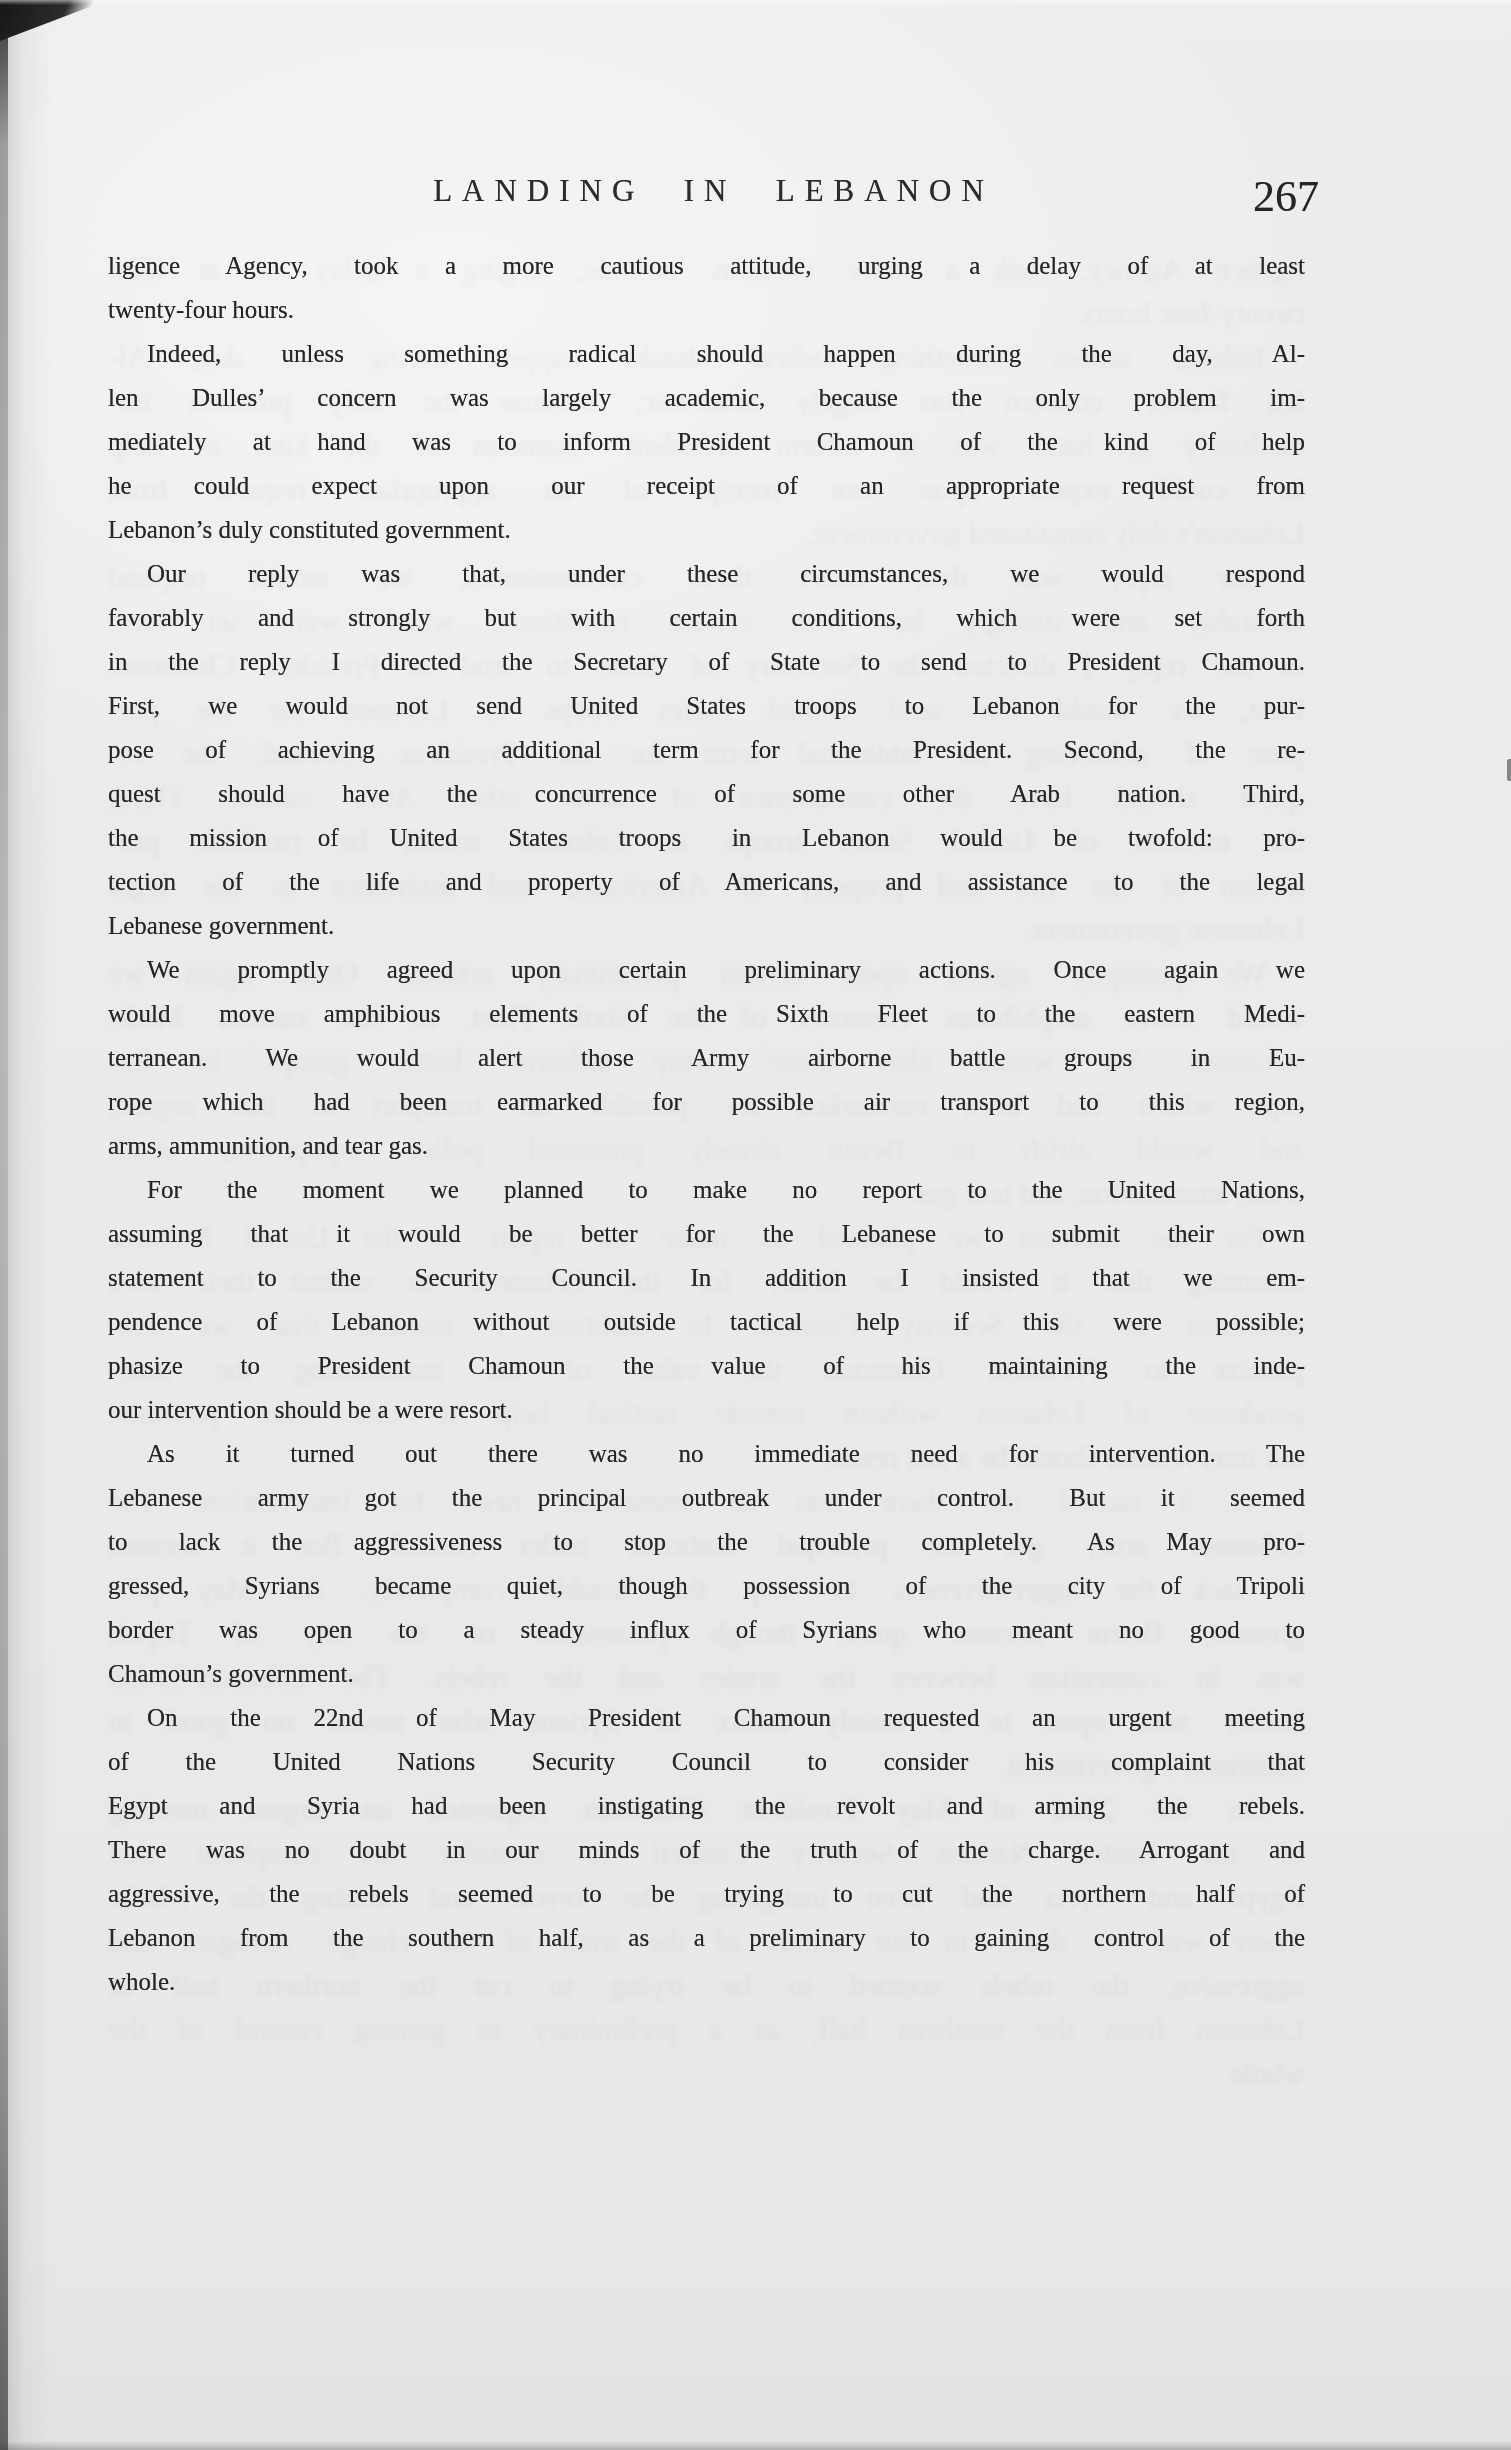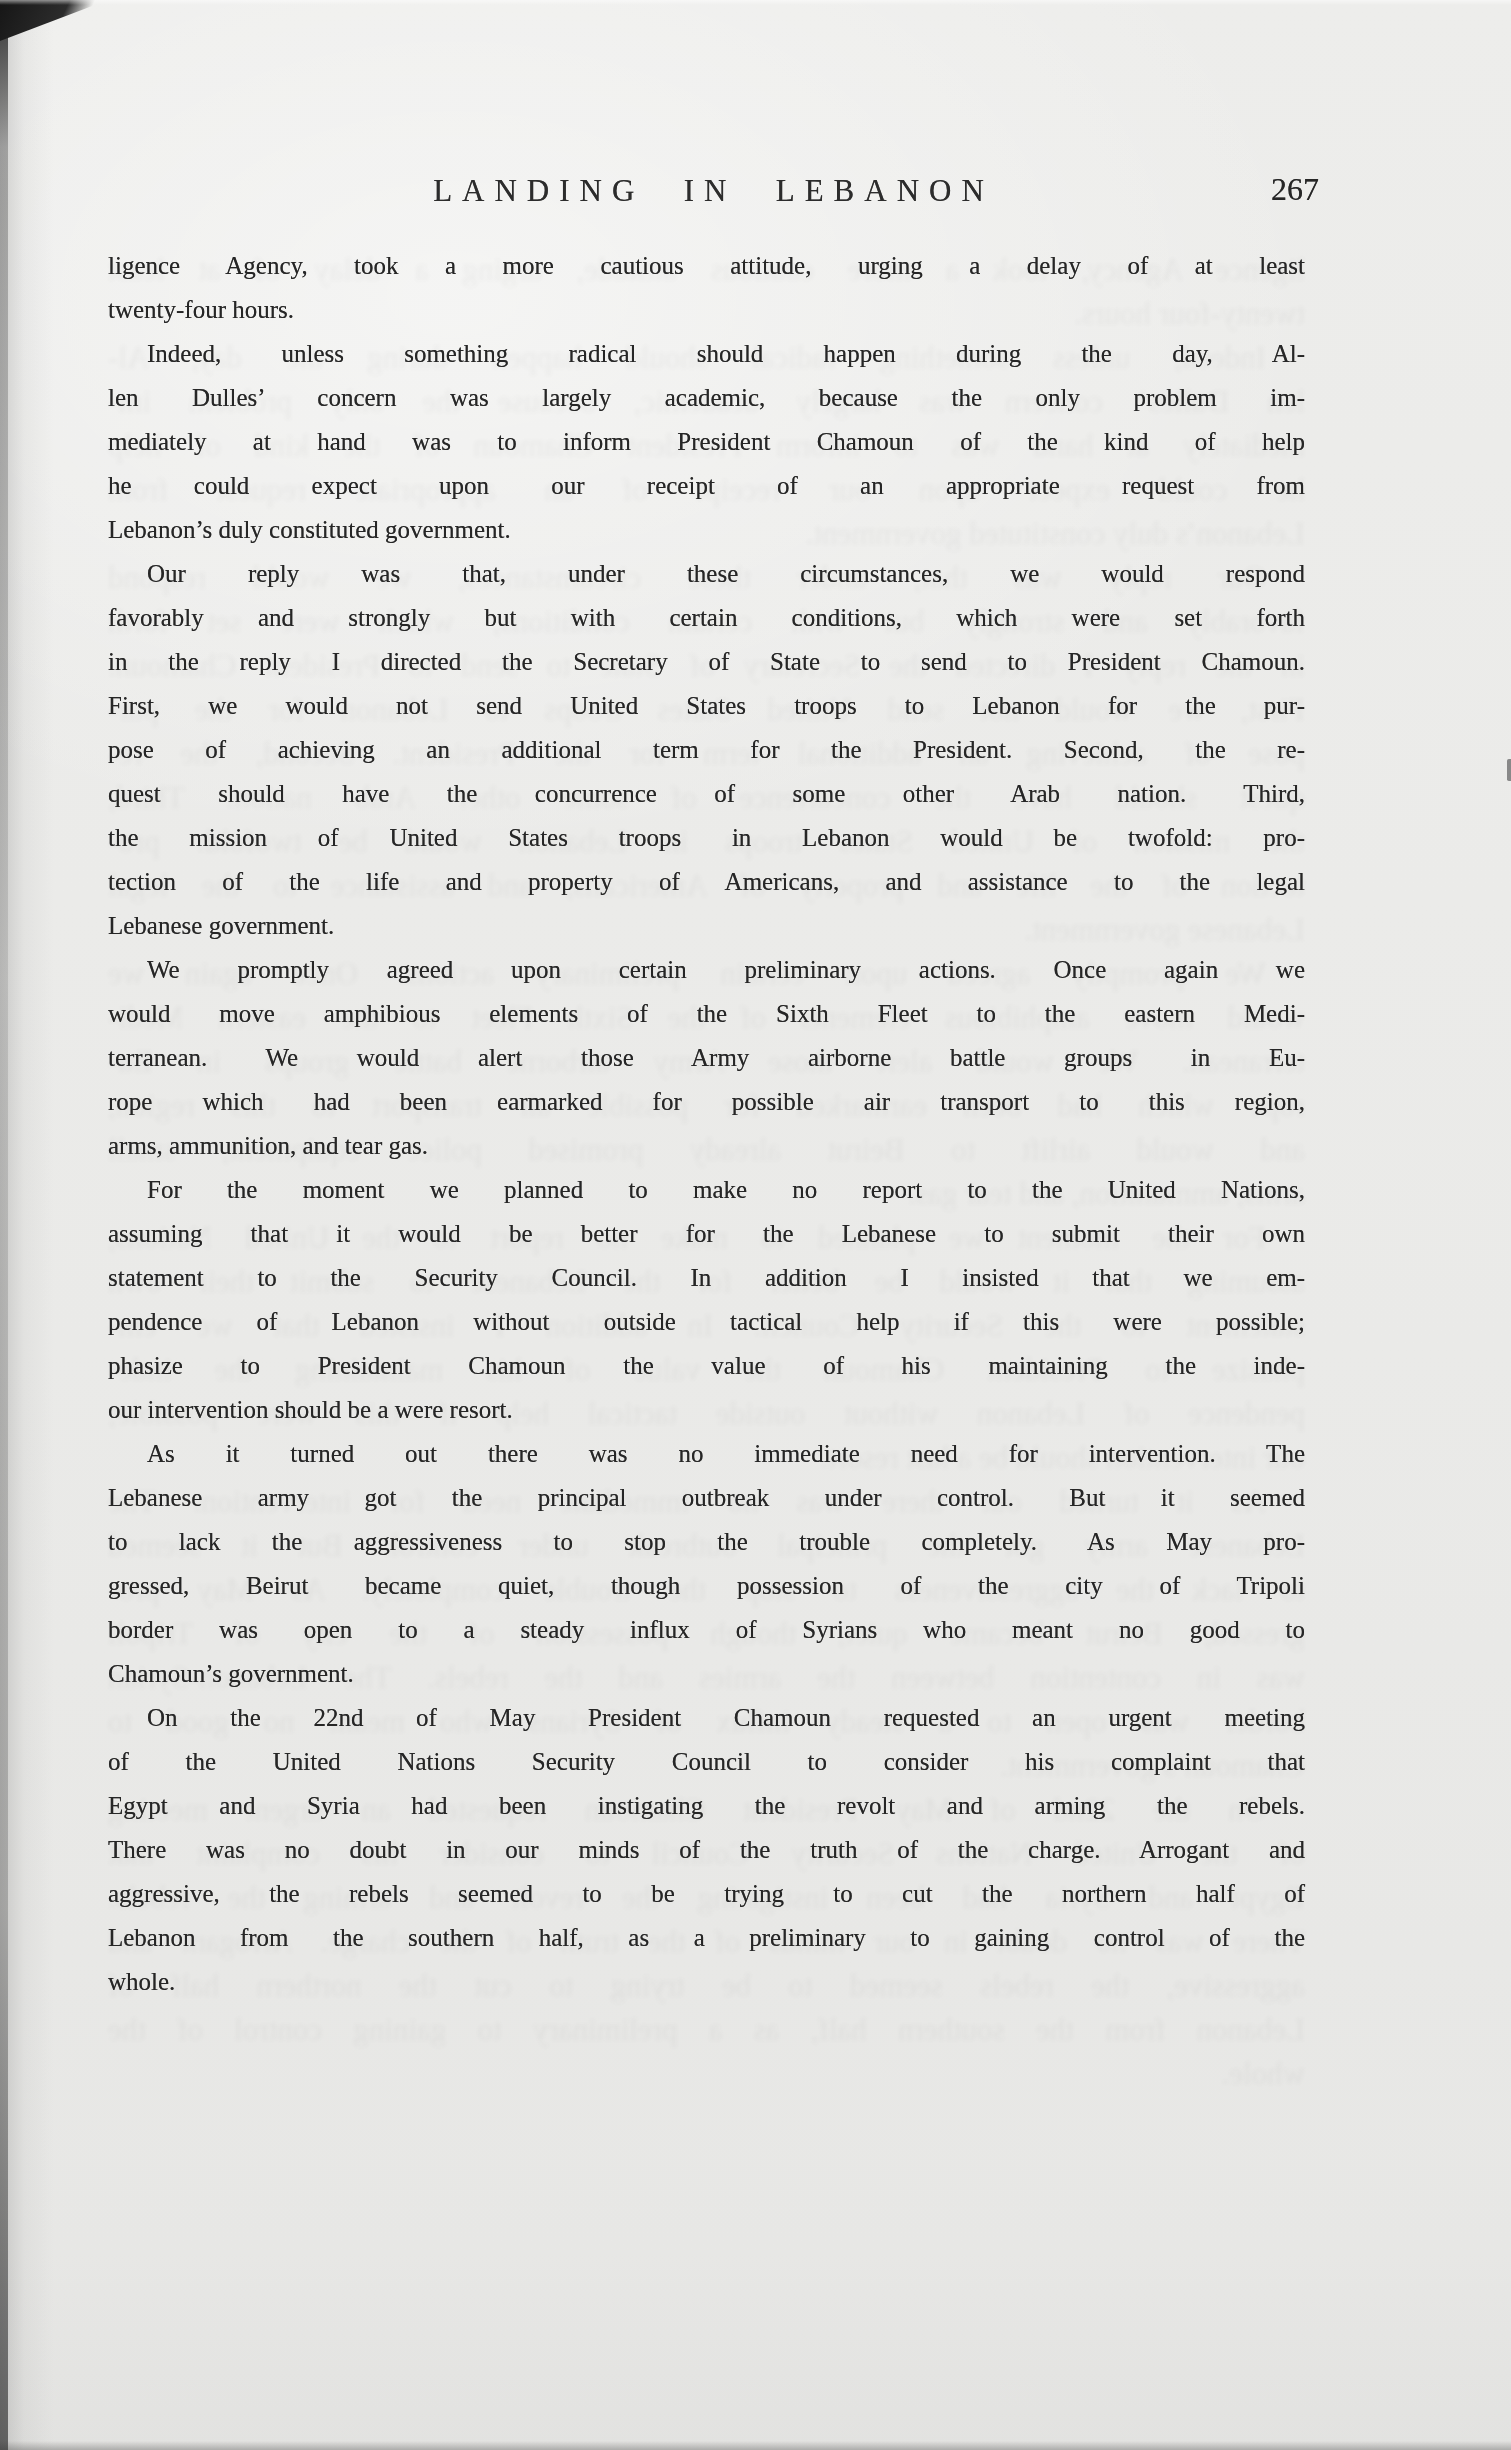--- a/index.html
+++ b/index.html
@@ -47,21 +47,21 @@
     font-size: 31px;
     letter-spacing: 10px;
     word-spacing: 21.6px;
     color: #2c2c2c;
     text-shadow: 0 0 0.6px rgba(30,30,30,0.65);
   }
   .page-number {
     position: absolute;
     right: 0;
     top: -1.8px;
-    font-size: 32px;
+    font-size: 44px;
     color: #262626;
     text-shadow: 0 0 0.6px rgba(30,30,30,0.65);
   }
   .body-text {
     position: absolute;
     left: 108px;
     top: 244px;
     width: 1197px;
     font-size: 25px;
     line-height: 44px;
@@ -231,21 +231,21 @@
         <div class="line">assuming that it would be better for the Lebanese to submit their own</div>
         <div class="line">statement to the Security Council. In addition I insisted that we em-</div>
         <div class="line">pendence of Lebanon without outside tactical help if this were possible;</div>
         <div class="line">phasize to President Chamoun the value of his maintaining the inde-</div>
         <div class="line last">our intervention should be a were resort.</div>
       </div>
       <div class="paragraph">
         <div class="line indent">As it turned out there was no immediate need for intervention. The</div>
         <div class="line">Lebanese army got the principal outbreak under control. But it seemed</div>
         <div class="line">to lack the aggressiveness to stop the trouble completely. As May pro-</div>
-        <div class="line">gressed, Beirut became quiet, though possession of the city of Tripoli</div>
+        <div class="line">gressed, Syrians became quiet, though possession of the city of Tripoli</div>
         <div class="line">border was open to a steady influx of Syrians who meant no good to</div>
         <div class="line last">Chamoun’s government.</div>
       </div>
       <div class="paragraph">
         <div class="line indent">On the 22nd of May President Chamoun requested an urgent meeting</div>
         <div class="line">of the United Nations Security Council to consider his complaint that</div>
         <div class="line">Egypt and Syria had been instigating the revolt and arming the rebels.</div>
         <div class="line">There was no doubt in our minds of the truth of the charge. Arrogant and</div>
         <div class="line">aggressive, the rebels seemed to be trying to cut the northern half of</div>
         <div class="line">Lebanon from the southern half, as a preliminary to gaining control of the</div>

